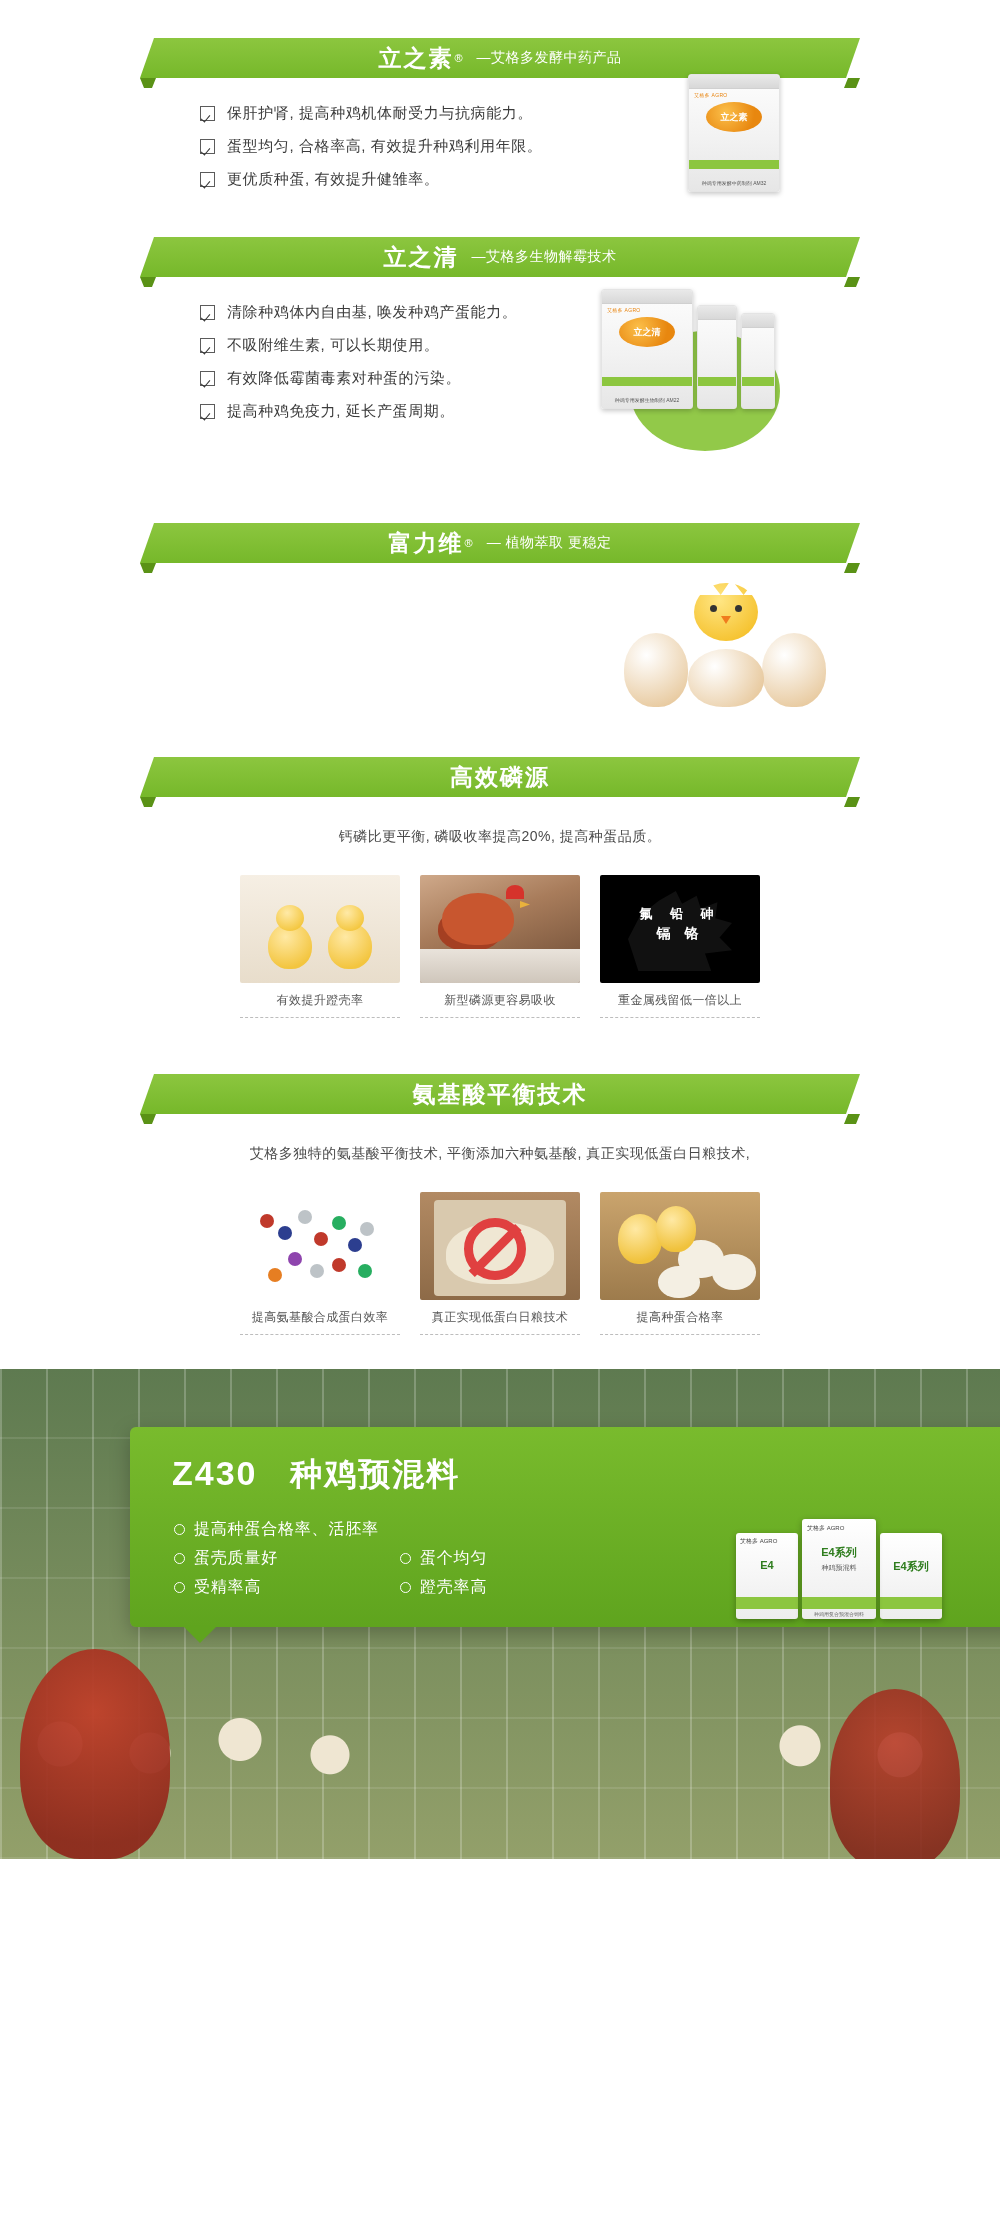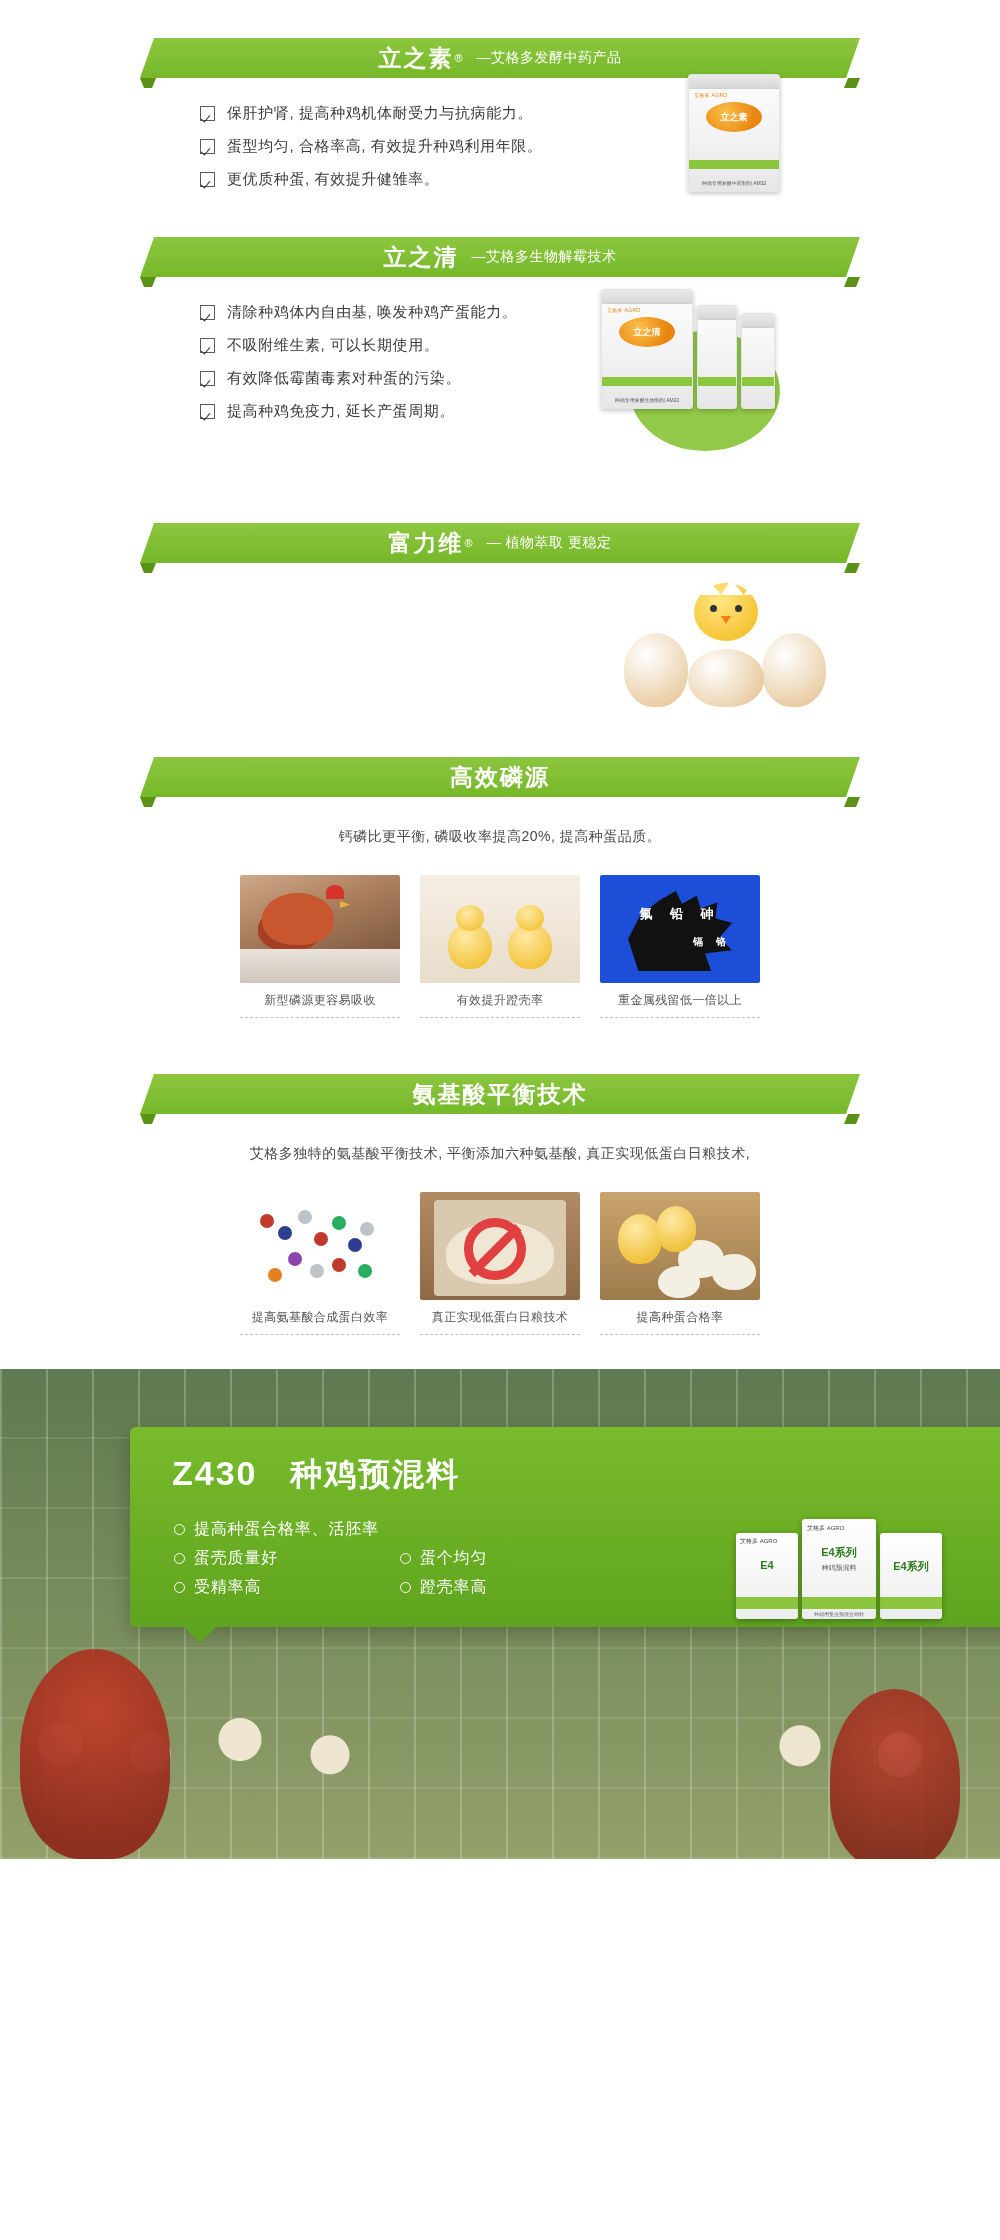--- a/index.html
+++ b/index.html
@@ -175,31 +175,31 @@
     background: radial-gradient(circle at 40% 30%, #ffe9a4, #f3c53f 75%);
   }
   .ph-chicks .chick.a { left:28px; }
   .ph-chicks .chick.b { right:28px; }
   .ph-chicks .chick:before{
     content:""; position:absolute; top:-18px; left:8px; width:28px; height:26px; border-radius:50%;
     background: radial-gradient(circle at 40% 30%, #ffeaa7, #f4c740 75%);
   }
 
   
-  .ph-metal { background: #1d4ed8; }
+  .ph-metal { background: #000000; }
   .ph-metal .sil {
     position:absolute; left:28px; top:16px; width:104px; height:80px;
     background:#111;
     clip-path: polygon(10% 100%, 0 60%, 12% 30%, 30% 12%, 46% 0, 52% 16%, 66% 6%, 70% 22%, 86% 14%, 84% 34%, 100% 40%, 88% 58%, 100% 74%, 74% 78%, 80% 100%);
   }
   .ph-metal .m1, .ph-metal .m2 {
     position:absolute; width:100%; text-align:center; color:#fff; font-weight:bold; z-index:3;
   }
   .ph-metal .m1 { top:30px; font-size:13px; letter-spacing:7px; }
-  .ph-metal .m2 { top:60px; font-size:10px; letter-spacing:5px;margin-left:32px; }
+  .ph-metal .m2 { top:50px; font-size:14px; letter-spacing:5px; }
 
   
   .ph-mol { background:#fff; }
   .ph-mol .dot { position:absolute; border-radius:50%; }
 
   
   .ph-ban { background: linear-gradient(180deg,#b28a63,#8d6a47); }
   .ph-ban .bag { position:absolute; left:14px; top:8px; width:132px; height:96px; background:#d9c9ae; border-radius:4px; }
   .ph-ban .meal { position:absolute; left:26px; top:30px; width:108px; height:62px; background:#efe7d3; border-radius:50% 50% 40% 40%; }
   .ph-ban .circle {
@@ -465,32 +465,32 @@
       <div class="tail-r"></div>
       <div class="title">
         <span>高效磷源</span>
       </div>
     </div>
 
     <div class="lead">钙磷比更平衡, 磷吸收率提高20%, 提高种蛋品质。</div>
 
     <div class="imgrow">
       <div class="imgcell">
+        <div class="imgbox ph-chicks">
+          <span class="chick a"></span>
+          <span class="chick b"></span>
+        </div>
+        <div class="caption">有效提升蹬壳率</div>
+      </div>
+      <div class="imgcell">
         <div class="imgbox ph-hen">
           <span class="comb"></span>
           <span class="beak"></span>
         </div>
         <div class="caption">新型磷源更容易吸收</div>
-      </div>
-      <div class="imgcell">
-        <div class="imgbox ph-chicks">
-          <span class="chick a"></span>
-          <span class="chick b"></span>
-        </div>
-        <div class="caption">有效提升蹬壳率</div>
       </div>
       <div class="imgcell">
         <div class="imgbox ph-metal">
           <span class="sil"></span>
           <span class="m1">氟 铅 砷</span>
           <span class="m2">镉 铬</span>
         </div>
         <div class="caption">重金属残留低一倍以上</div>
       </div>
     </div>

